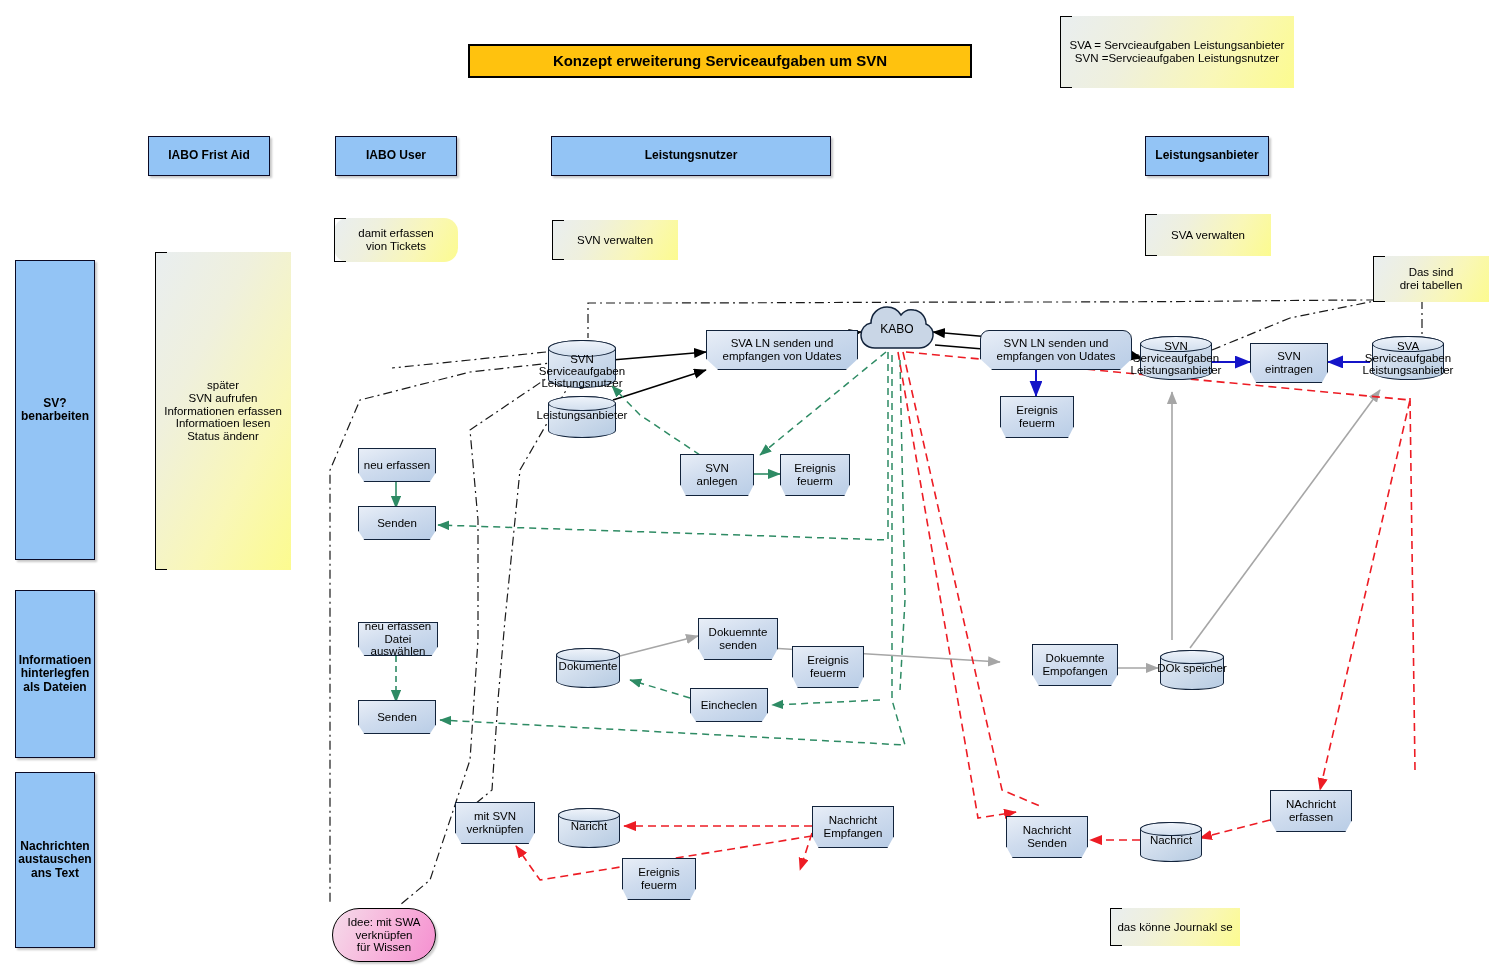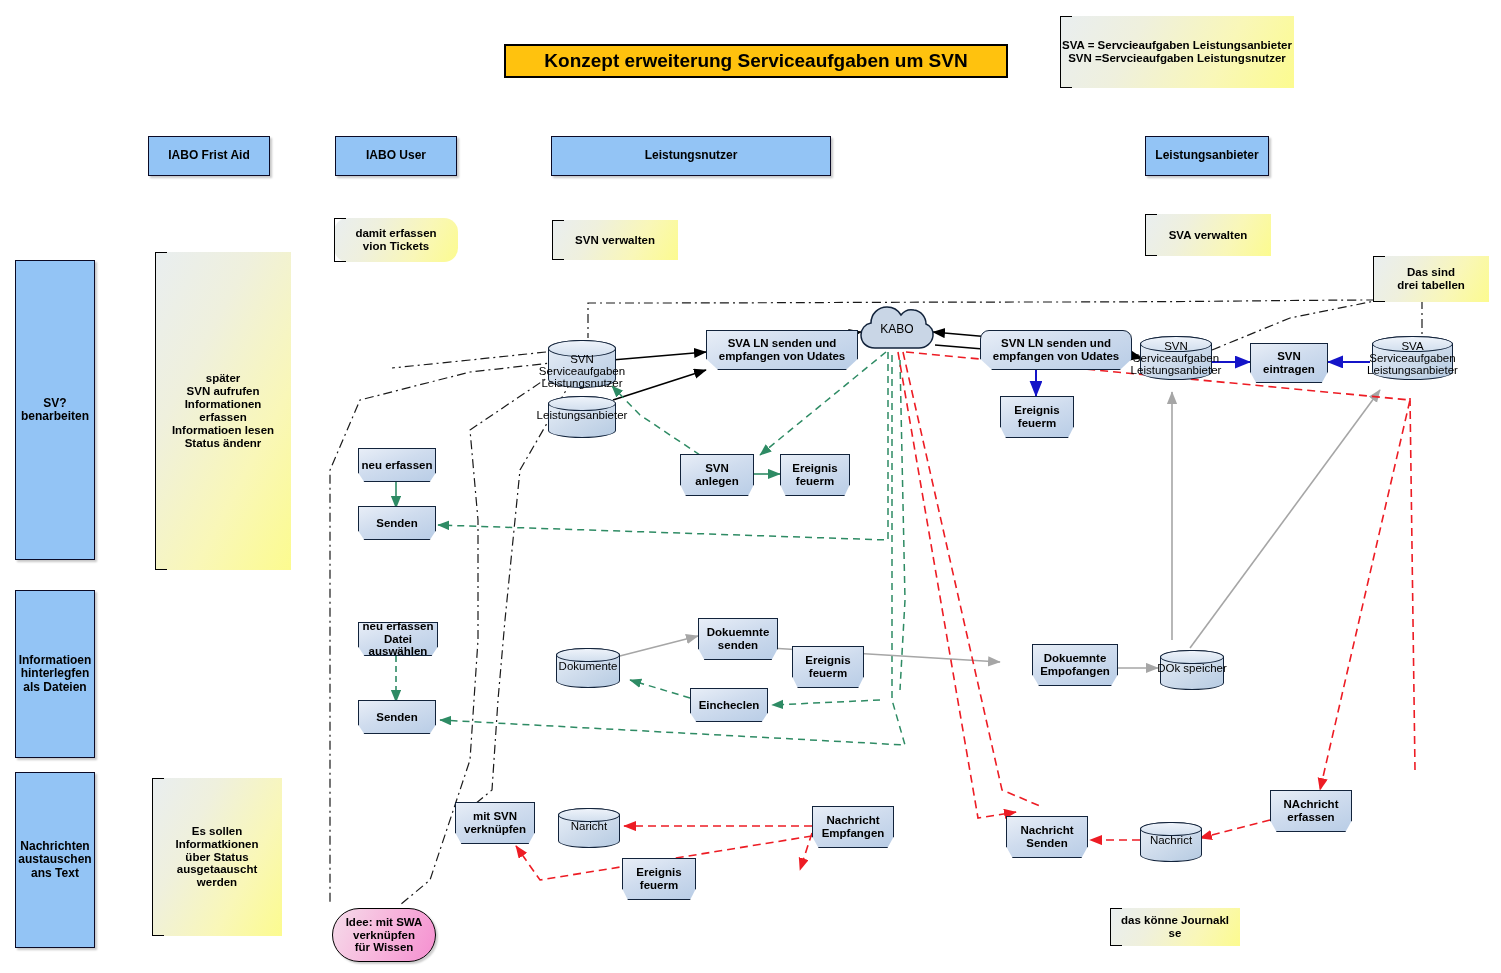--- a/index.html
+++ b/index.html
@@ -26,30 +26,28 @@
   }
   .node {
     position: absolute;
     box-sizing: border-box;
     display: flex;
     align-items: center;
     justify-content: center;
     text-align: center;
     line-height: 1.12;
     color: #000000;
-    font-weight: bold;
   }
 
   
   .title-banner {
     background: #FFC20E;
     border: 2px solid #000000;
     font-weight: bold;
-    font-size: 19px;
-    margin-left: 36px;
+    font-size: 15px;
   }
 
   
   .lane-header {
     background: #93C4F5;
     border: 1.5px solid #0b0b26;
     font-weight: bold;
     font-size: 12px;
     box-shadow: 2px 2px 2px rgba(0,0,0,0.22);
   }
@@ -274,26 +272,20 @@
 ans Text</span>
   </div>
 
   <div class="node note" style="left:155px; top:252px; width:136px; height:318px;">
     <div class="note-inner" style="white-space:pre-line;text-align:center;">später
 SVN aufrufen
 Informationen erfassen
 Informatioen lesen
 Status ändenr</div>
   </div>
-  <div class="node note" style="left:152px; top:778px; width:130px; height:158px;">
-    <div class="note-inner" style="white-space:pre-line;">Es sollen
-Informatkionen
-über Status
-ausgetaauscht werden</div>
-  </div>
   <div class="node note" style="left:1110px; top:908px; width:130px; height:38px;">
     <div class="note-inner">das könne Journakl se</div>
   </div>
 
   <div class="node idea" style="left:332px; top:908px; width:104px; height:54px; white-space:pre-line;">
     <span>Idee: mit SWA
 verknüpfen
 für Wissen</span>
   </div>
 
@@ -315,21 +307,21 @@
     <div class="cyl-label" style="top:12px;">Leistungsanbieter</div>
   </div>
 
   <div class="cyl" style="left:1140px; top:336px; width:70px; height:42px;">
     <div class="cyl-top"></div>
     <div class="cyl-label" style="top:3px; white-space:pre-line;">SVN
 Serviceaufgaben
 Leistungsanbieter</div>
   </div>
 
-  <div class="cyl" style="left:1372px; top:336px; width:70px; height:42px;padding-left:9px;">
+  <div class="cyl" style="left:1372px; top:336px; width:70px; height:42px;">
     <div class="cyl-top"></div>
     <div class="cyl-label" style="top:3px; white-space:pre-line;">SVA
 Serviceaufgaben
 Leistungsanbieter</div>
   </div>
 
   <div class="cyl" style="left:556px; top:648px; width:62px; height:38px;">
     <div class="cyl-top"></div>
     <div class="cyl-label" style="top:11px;">Dokumente</div>
   </div>

